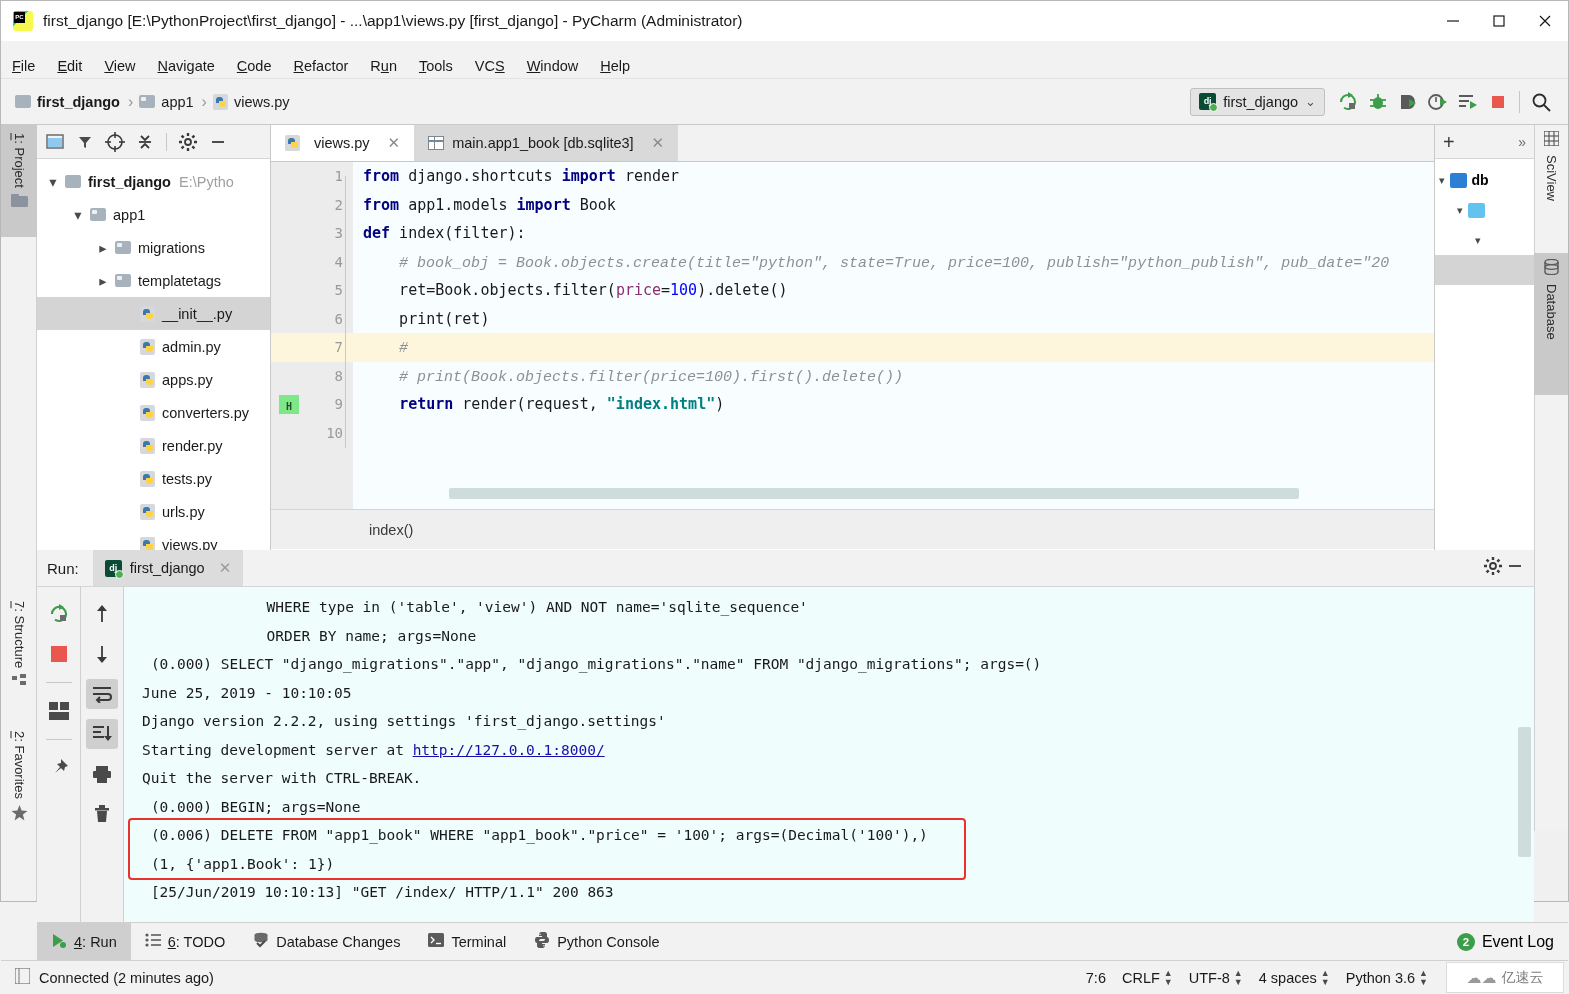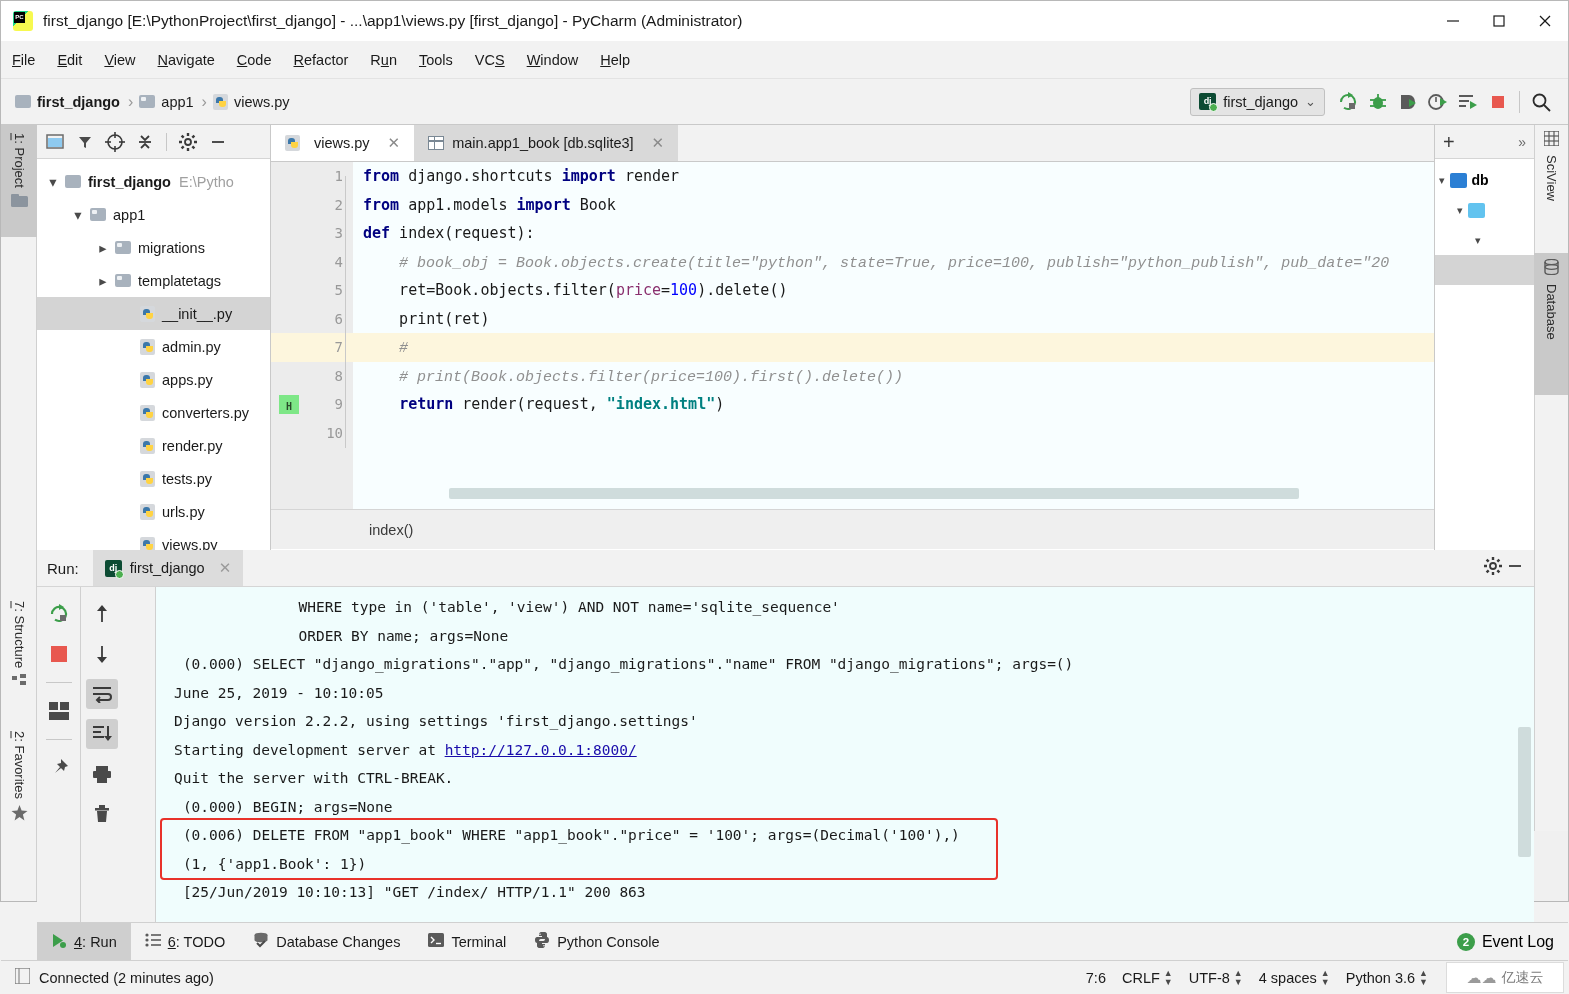--- a/index.html
+++ b/index.html
@@ -36,21 +36,21 @@
   .title-text { font-size: 15.5px; color: #1a1a1a; white-space: nowrap; }
   .win-btns { position: absolute; right: 0; top: 0; height: 40px; display: flex; }
   .win-btn {
     width: 46px; height: 40px; display: flex; align-items: center; justify-content: center;
   }
   .win-btn svg { display: block; }
 
   
   .menubar {
     position: absolute; left: 0; top: 40px; width: 100%; height: 38px;
-    background: #f2f2f2; display: flex; align-items: center;
+    background: #f2f2f2; display: flex; align-items: flex-end;
     border-bottom: 1px solid #e3e3e3;
   }
   .menu-item {
     padding: 4px 11px; font-size: 14.5px; color: #1a1a1a; cursor: default;
   }
   .menu-item u { text-decoration: underline; }
 
   
   .navbar {
     position: absolute; left: 0; top: 78px; width: 100%; height: 46px;
@@ -245,21 +245,21 @@
   .run-head {
     height: 37px; background: #f2f2f2; display: flex; align-items: center;
     border-bottom: 1px solid #d5d5d5;
   }
   .run-label { font-size: 15px; color: #1a1a1a; padding: 0 14px 0 10px; }
   .run-tab {
     display: flex; align-items: center; gap: 8px; background: #dcdcdc;
     height: 100%; padding: 0 12px; font-size: 14.5px; color: #1a1a1a;
   }
   .run-head-right { margin-left: auto; display: flex; align-items: center; gap: 4px; padding-right: 10px; }
-  .run-body { display: flex; height: 335px; gap: 32px; }
+  .run-body { display: flex; height: 335px; }
   .run-tools {
     width: 86px; background: #f2f2f2; display: flex; flex: none;
   }
   .run-tools-col {
     width: 43px; display: flex; flex-direction: column; align-items: center;
     padding-top: 12px; gap: 10px;
   }
   .run-tools-col.second { border-left: 1px solid #d0d0d0; }
   .rt-btn {
     width: 32px; height: 30px; display: flex; align-items: center; justify-content: center;
@@ -596,21 +596,21 @@
           <div class="gline hl">7<span style="position: absolute; right: -18px; top: 7px; width: 13px; height: 13px; border: 1px solid rgb(185, 185, 185); background: rgb(255, 255, 255); color: rgb(138, 138, 138); font-size: 10px; line-height: 11px; text-align: center;">−</span></div>
           <div class="gline">8<span style="position: absolute; right: -18px; top: 7px; width: 13px; height: 13px; border: 1px solid rgb(185, 185, 185); background: rgb(255, 255, 255); color: rgb(138, 138, 138); font-size: 10px; line-height: 11px; text-align: center;">−</span></div>
           <div class="gline">9<span style="position: absolute; right: -18px; top: 7px; width: 13px; height: 13px; border: 1px solid rgb(185, 185, 185); background: rgb(255, 255, 255); color: rgb(138, 138, 138); font-size: 10px; line-height: 11px; text-align: center;">−</span><span style="position: absolute; left: 8px; top: 5px; width: 20px; height: 19px; background: rgb(126, 231, 135); color: rgb(42, 74, 42); font-size: 10px; font-weight: bold; text-align: center; line-height: 24px;">H</span></div>
           <div class="gline">10</div>
           <div style="position: absolute; left: 74px; top: 14px; width: 1px; height: 272px; background: rgb(201, 201, 201);"></div>
         </div>
       <div class="codecol">
         <div id="code-lines">
             <div class="cline"><span class="kw">from</span><span> django.shortcuts </span><span class="kw">import</span><span> render</span></div>
             <div class="cline"><span class="kw">from</span><span> app1.models </span><span class="kw">import</span><span> Book</span></div>
-            <div class="cline"><span class="kw">def</span><span> index(request):</span></div>
+            <div class="cline"><span class="kw">def</span><span> index(filter):</span></div>
             <div class="cline"><span class="cmt">    # book_obj = Book.objects.create(title="python", state=True, price=100, publish="python_publish", pub_date="20</span></div>
             <div class="cline"><span>    ret=Book.objects.filter(</span><span class="param">price</span><span>=</span><span class="num">100</span><span>).delete()</span></div>
             <div class="cline"><span>    print(ret)</span></div>
             <div class="cline hl"><span class="cmt">    #</span></div>
             <div class="cline"><span class="cmt">    # print(Book.objects.filter(price=100).first().delete())</span></div>
             <div class="cline"><span>    </span><span class="kw">return</span><span> render(request, </span><span class="str">"index.html"</span><span>)</span></div>
             <div class="cline"><span></span></div>
           </div>
         <div class="hsb"></div>
       </div>

